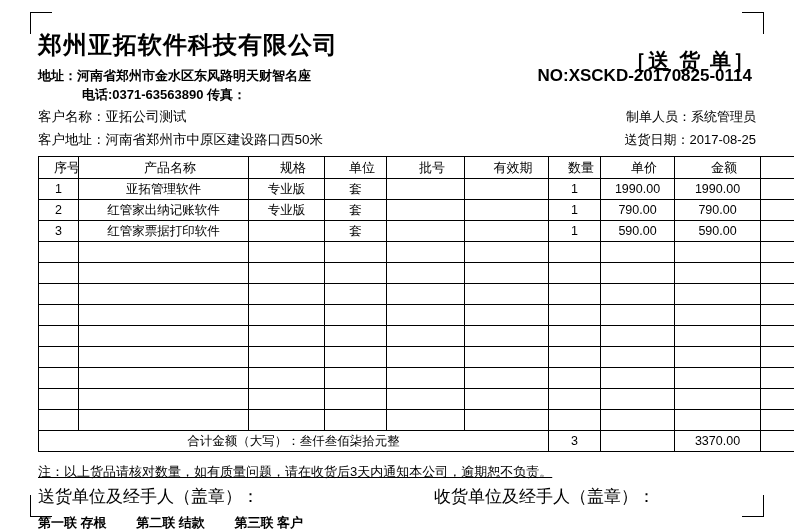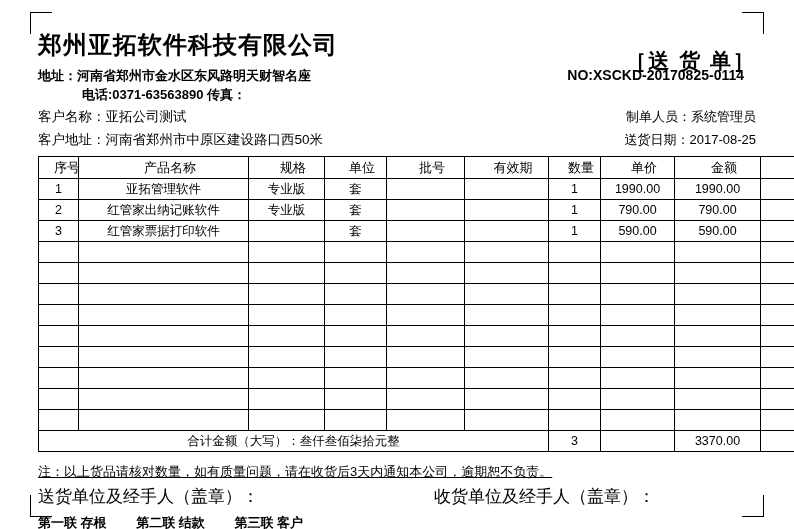--- a/index.html
+++ b/index.html
@@ -84,23 +84,23 @@
   }
   .line-addr {
     position: relative;
     font-size: 13px;
     font-weight: bold;
     line-height: 19px;
     margin-top: 2px;
   }
   .line-addr .no {
     position: absolute;
-    right: 12px;
+    right: 4px;
     top: 0;
-    font-size: 14px;
+    font-size: 17px;
     font-weight: bold;
     font-family: "Liberation Sans", sans-serif;
   }
   .line-tel {
     font-size: 13px;
     font-weight: bold;
     line-height: 19px;
     padding-left: 44px;
   }
   .line-cust {

